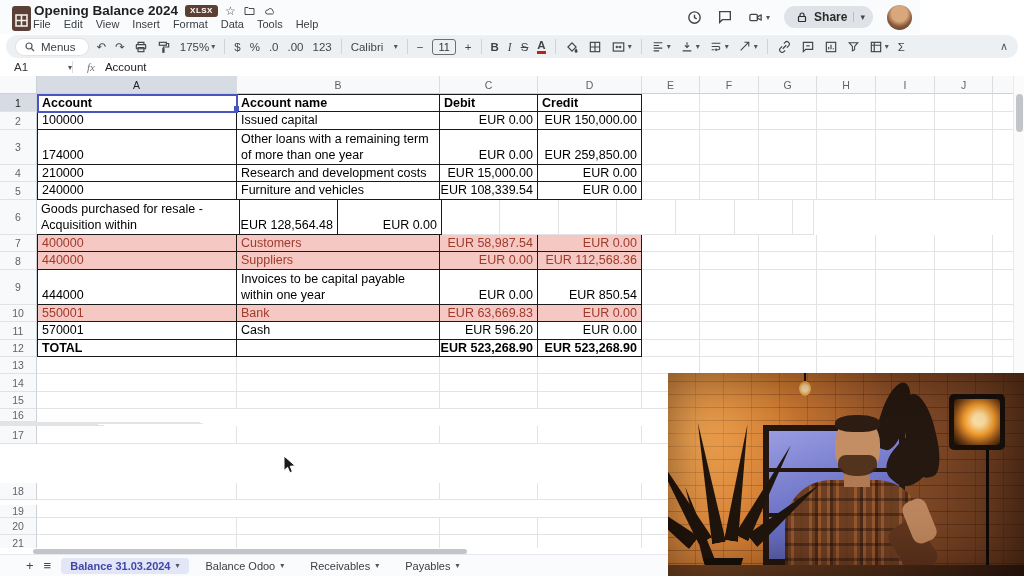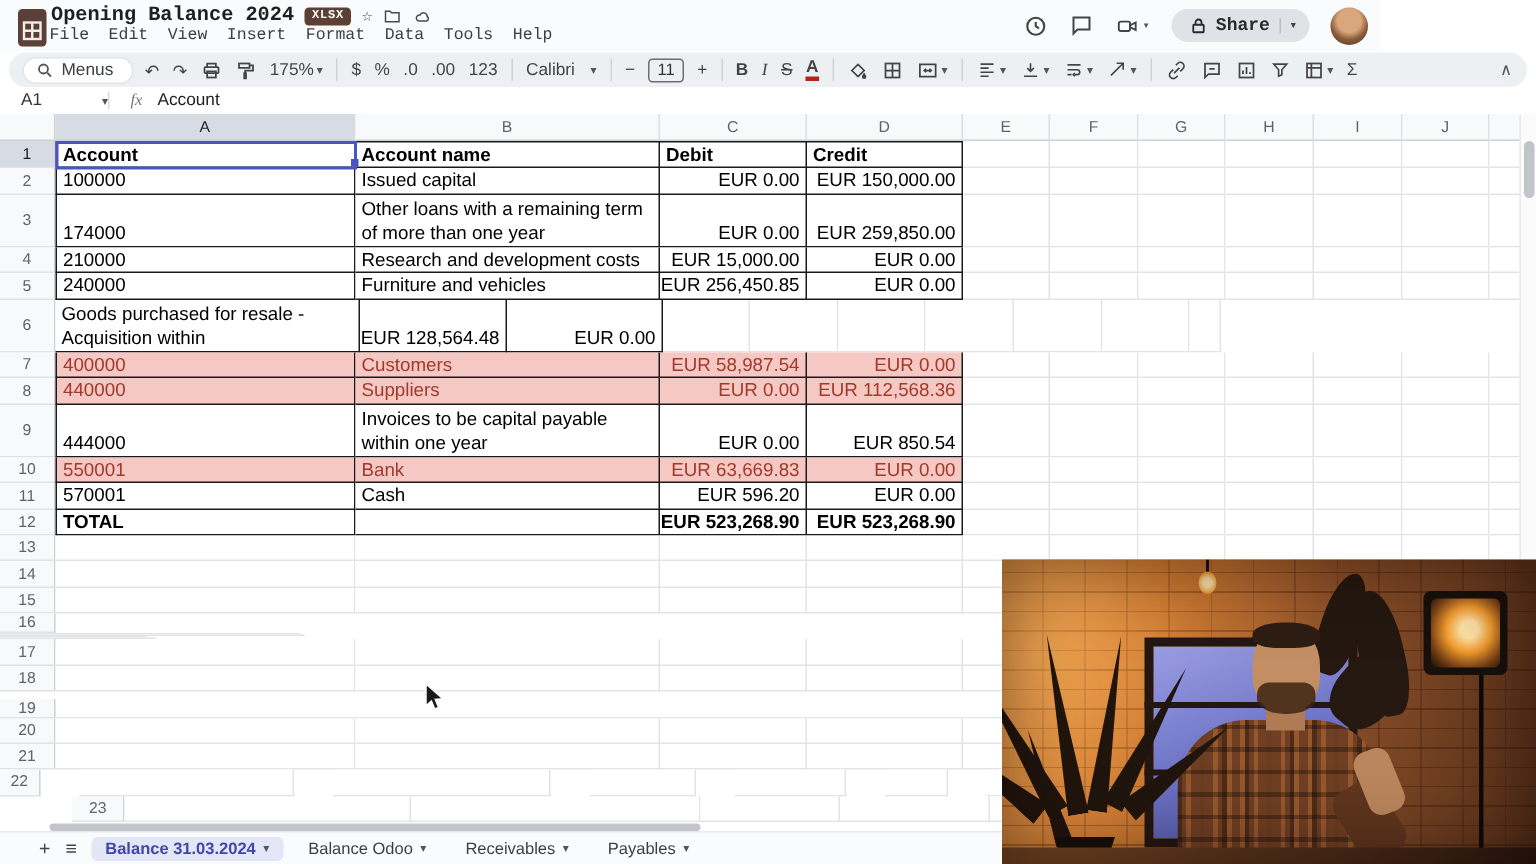--- a/index.html
+++ b/index.html
@@ -1,20 +1,20 @@
 <!DOCTYPE html>
 <html style="--pink-bg: #f6c8c4; --pink-fg: #a03b2c; --sel: #4a55c4; --tab-bg: #e3e6f7; --tab-fg: #4046a8;"><head>
 <meta charset="utf-8">
 <style>
   html,body{margin:0;padding:0;}
   body{width:1024px;height:576px;position:relative;overflow:hidden;background:#fff;
        font-family:"Liberation Sans","DejaVu Sans",sans-serif;color:#202124;}
   svg{display:block}
   
-  .topbar{position:absolute;left:0;top:0;width:920px;height:34px;background:#f9fbfd;font-family:Liberation Mono, monospace;}
+  .topbar{position:absolute;left:0;top:0;width:920px;height:34px;background:#f9fbfd;}
   .file-icon{position:absolute;left:11px;top:5px;}
   .title-row{position:absolute;left:34px;top:3px;display:flex;align-items:center;gap:7px;}
   .doc-title{font-size:13.5px;font-weight:bold;color:#1f1f1f;}
   .badge{background:#5c4033;color:#fff;font-size:8px;font-weight:bold;padding:1.5px 5px;border-radius:3px;letter-spacing:.5px;}
   .mini-ic{color:#4a4a4a;font-size:12px;line-height:1;}
   .menu-row{position:absolute;left:33px;top:18px;display:flex;gap:13px;font-size:11px;color:#3c4043;}
   .menu-item{cursor:default;}
   .top-right{position:absolute;right:8px;top:3px;display:flex;align-items:center;gap:14px;height:28px;}
   .share-pill{display:flex;align-items:center;gap:6px;background:#dfe3e8;border-radius:14px;padding:4px 8px 4px 12px;font-size:12px;font-weight:bold;color:#2b2b2b;}
   .share-caret{border-left:1px solid #b9bec4;padding-left:6px;font-size:9px;color:#444;}
@@ -377,21 +377,21 @@
       <div class="g-cell" style="width: 58px;"></div>
       <div class="g-cell" style="width: 59px;"></div>
       <div class="g-cell" style="width: 59px;"></div>
       <div class="g-cell" style="width: 58px;"></div>
       <div class="g-cell" style="width: 21px;"></div>
     </div>
     <div class="g-row" style="height: 18px;">
       <div class="g-rownum">5</div>
       <div class="t-cell t-left t-txt" style="width: 200px;">240000</div>
       <div class="t-cell t-txt" style="width: 203px;">Furniture and vehicles</div>
-      <div class="t-cell t-num" style="width: 98px;">EUR 256,450.85</div>
+      <div class="t-cell t-num" style="width: 98px;">EUR 108,339.54</div>
       <div class="t-cell t-num" style="width: 104px;">EUR 0.00</div>
       <div class="g-cell" style="width: 58px;"></div>
       <div class="g-cell" style="width: 59px;"></div>
       <div class="g-cell" style="width: 58px;"></div>
       <div class="g-cell" style="width: 59px;"></div>
       <div class="g-cell" style="width: 59px;"></div>
       <div class="g-cell" style="width: 58px;"></div>
       <div class="g-cell" style="width: 21px;"></div>
     </div>
     <div class="g-row" style="height: 35px;">
@@ -554,21 +554,21 @@
       <div class="g-cell" style="width: 98px;"></div>
       <div class="g-cell" style="width: 104px;"></div>
       <div class="g-cell" style="width: 58px;"></div>
       <div class="g-cell" style="width: 59px;"></div>
       <div class="g-cell" style="width: 58px;"></div>
       <div class="g-cell" style="width: 59px;"></div>
       <div class="g-cell" style="width: 59px;"></div>
       <div class="g-cell" style="width: 58px;"></div>
       <div class="g-cell" style="width: 21px;"></div>
     </div>
-    <div class="g-row" style="height: 17.36px;">
+    <div class="g-row" style="height: 17.36px; margin-top: 39px;">
       <div class="g-rownum">18</div>
       <div class="g-cell" style="width: 200px;"></div>
       <div class="g-cell" style="width: 203px;"></div>
       <div class="g-cell" style="width: 98px;"></div>
       <div class="g-cell" style="width: 104px;"></div>
       <div class="g-cell" style="width: 58px;"></div>
       <div class="g-cell" style="width: 59px;"></div>
       <div class="g-cell" style="width: 58px;"></div>
       <div class="g-cell" style="width: 59px;"></div>
       <div class="g-cell" style="width: 59px;"></div>

